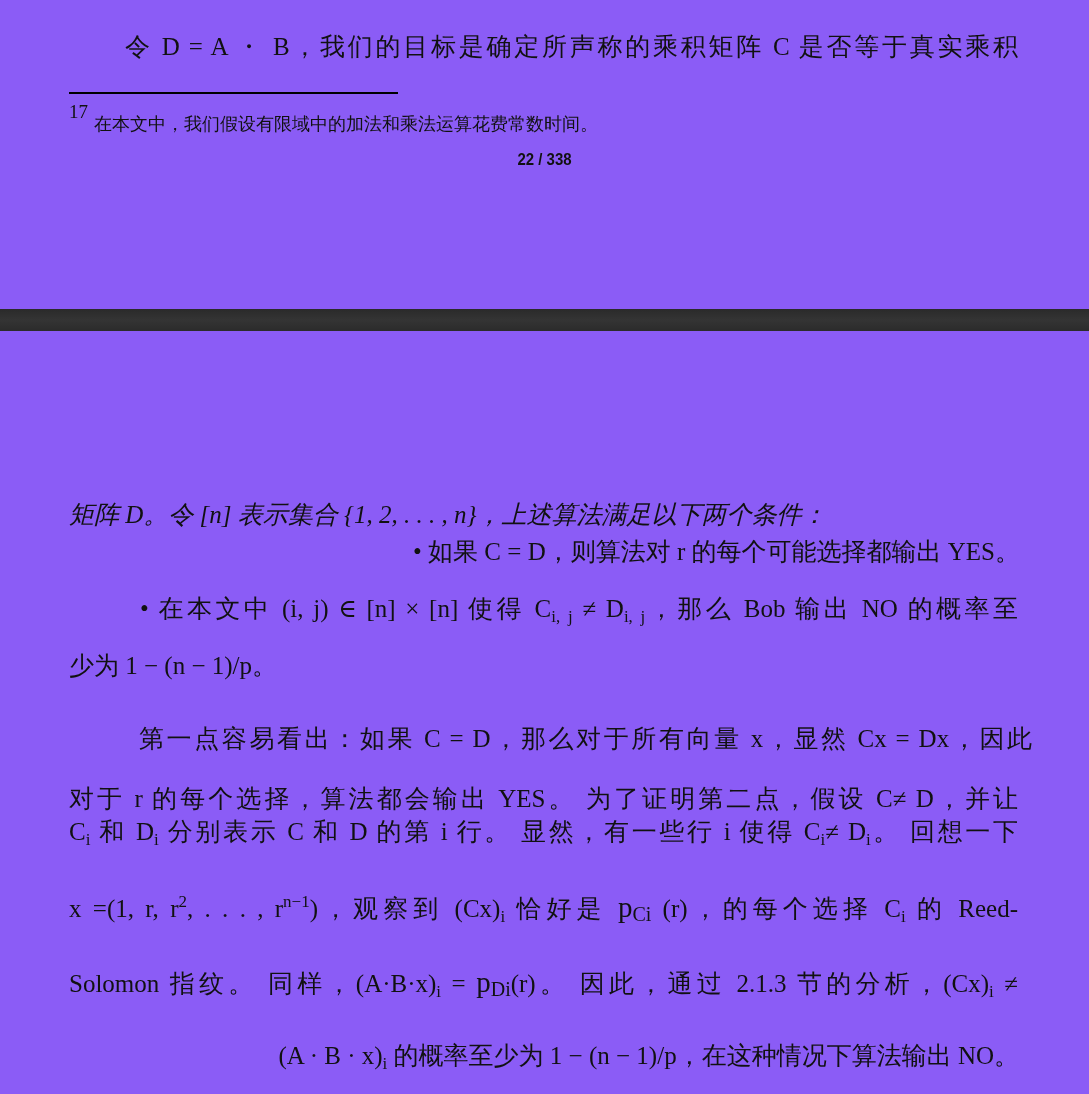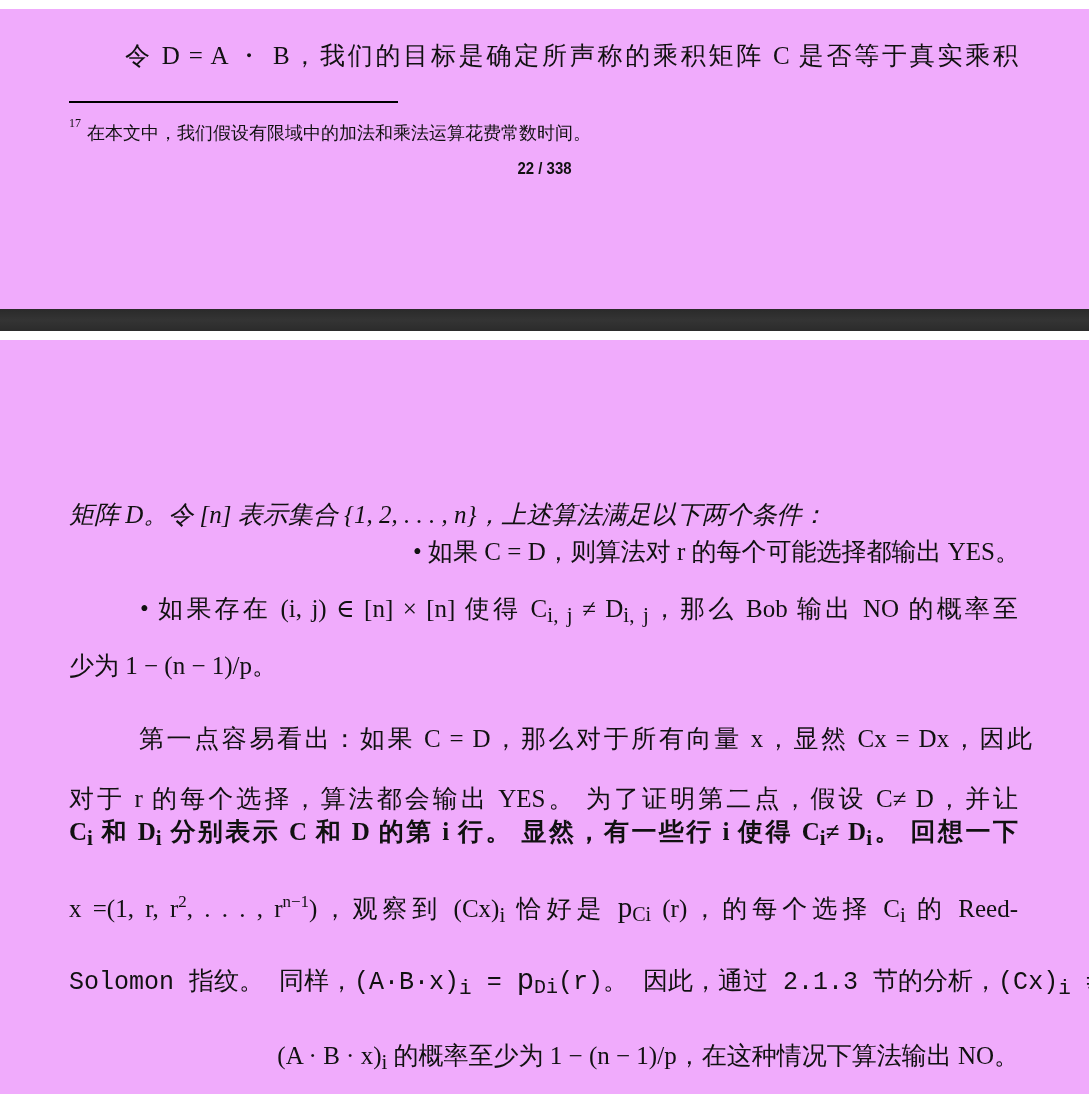--- a/index.html
+++ b/index.html
@@ -12,22 +12,21 @@
     height: 1094px;
     position: relative;
     overflow: hidden;
     font-family: "Liberation Serif", "DejaVu Serif", serif;
     color: #111111;
   }
   .page {
     position: absolute;
     left: 0;
     width: 1089px;
-    background: #f0abfc;
-    margin-top: 9px;
+    background: #8b5cf6;
   }
   .page-top { top: 0; height: 309px; }
   .page-bottom { top: 331px; height: 763px; }
   .separator {
     position: absolute;
     left: 0;
     top: 309px;
     width: 1089px;
     height: 22px;
     background: linear-gradient(#2a2a2a, #343434 50%, #2b2b2b);
@@ -54,38 +53,38 @@
   }
   .footnote {
     position: absolute;
     left: 69px;
     top: 112px;
     font-size: 18px;
     line-height: 24px;
     white-space: nowrap;
   }
   .footnote sup {
-    font-size: 12px;
+    font-size: 19px;
     position: relative;
     top: -2px;
     margin-right: 6px;
   }
   .page-number {
     position: absolute;
     left: 0;
     top: 149px;
     width: 1089px;
     text-align: center;
     font-family: "Liberation Sans", "DejaVu Sans", sans-serif;
     font-weight: bold;
     font-size: 17px;
     line-height: 22px;
     transform: scaleX(0.88);
   }
-  sub { font-size: 21px; vertical-align: -5px; line-height: 0; }
+  sub { font-size: 17px; vertical-align: -5px; line-height: 0; }
   sup { font-size: 17px; vertical-align: 10px; line-height: 0; }
   .sub-small { font-size: 20px; vertical-align: -4px; line-height: 0; }
   .p-big { font-size: 29px; }
 </style>
 </head>
 <body>
 
 <div class="page page-top">
   <div class="line justify" style="top:32px; left:125px; width:893px;">令 D = A ・ B，我们的目标是确定所声称的乘积矩阵 C 是否等于真实乘积</div>
 
@@ -104,36 +103,36 @@
 
 <div class="line" style="top:500px;font-style:italic;">矩阵 D。令 [n] 表示集合 {1, 2, . . . , n}，上述算法满足以下两个条件：</div>
 
 <div class="line" style="top:537px; left:140px; width:880px;text-align:right;">
   <span>•</span>
   <span>如果 C = D，则算法对 r 的每个可能选择都输出 YES。</span>
 </div>
 
 <div class="line justify" style="top:594px; left:140px; width:878px;">
   <span>•</span>
-  <span>如果存在 (i, j) ∈ [n] × [n] 使得 C</span><sub>i, j</sub><span> ≠ D</span><sub>i, j</sub><span>，那么 Bob 输出 NO 的概率至</span>
+  <span>在本文中 (i, j) ∈ [n] × [n] 使得 C</span><sub>i, j</sub><span> ≠ D</span><sub>i, j</sub><span>，那么 Bob 输出 NO 的概率至</span>
 </div>
 
 <div class="line" style="top:651px;">少为 1 − (n − 1)/p。</div>
 
 <div class="line justify" style="top:724px; left:139px; width:893px;">第一点容易看出：如果 C = D，那么对于所有向量 x，显然 Cx = Dx，因此</div>
 
 <div class="line justify" style="top:784px; width:949px;">对于 r 的每个选择，算法都会输出 YES。 为了证明第二点，假设 C≠ D，并让</div>
 
-<div class="line justify" style="top:817px; width:949px;font-weight:bold;">
+<div class="line justify" style="top:817px; width:949px;">
   <span>C</span><sub>i</sub><span> 和 D</span><sub>i</sub><span> 分别表示 C 和 D 的第 i 行。 显然，有一些行 i 使得 C</span><sub>i</sub><span>≠ D</span><sub>i</sub><span>。 回想一下</span>
 </div>
 
 <div class="line justify" style="top:892px; width:949px;">
   <span>x =(1, r, r</span><sup>2</sup><span>, . . . , r</span><sup>n−1</sup><span>)，观察到 (Cx)</span><sub>i</sub><span> 恰好是 </span><span class="p-big">p</span><sub class="sub-small">Ci</sub><span> (r)，的每个选择 C</span><sub>i</sub><span> 的 Reed-</span>
 </div>
 
-<div class="line justify" style="top:967px; width:949px;font-family:Liberation Mono, monospace;">
+<div class="line justify" style="top:967px; width:949px;">
   <span>Solomon 指纹。 同样，(A·B·x)</span><sub>i</sub><span> = </span><span class="p-big">p</span><sub class="sub-small">Di</sub><span>(r)。 因此，通过 2.1.3 节的分析，(Cx)</span><sub>i</sub><span> ≠</span>
 </div>
 
 <div class="line" style="top:1041px;text-align:right;">
   <span>(A · B · x)</span><sub>i</sub><span> 的概率至少为 1 − (n − 1)/p，在这种情况下算法输出 NO。</span>
 </div>
 
 </body></html>

